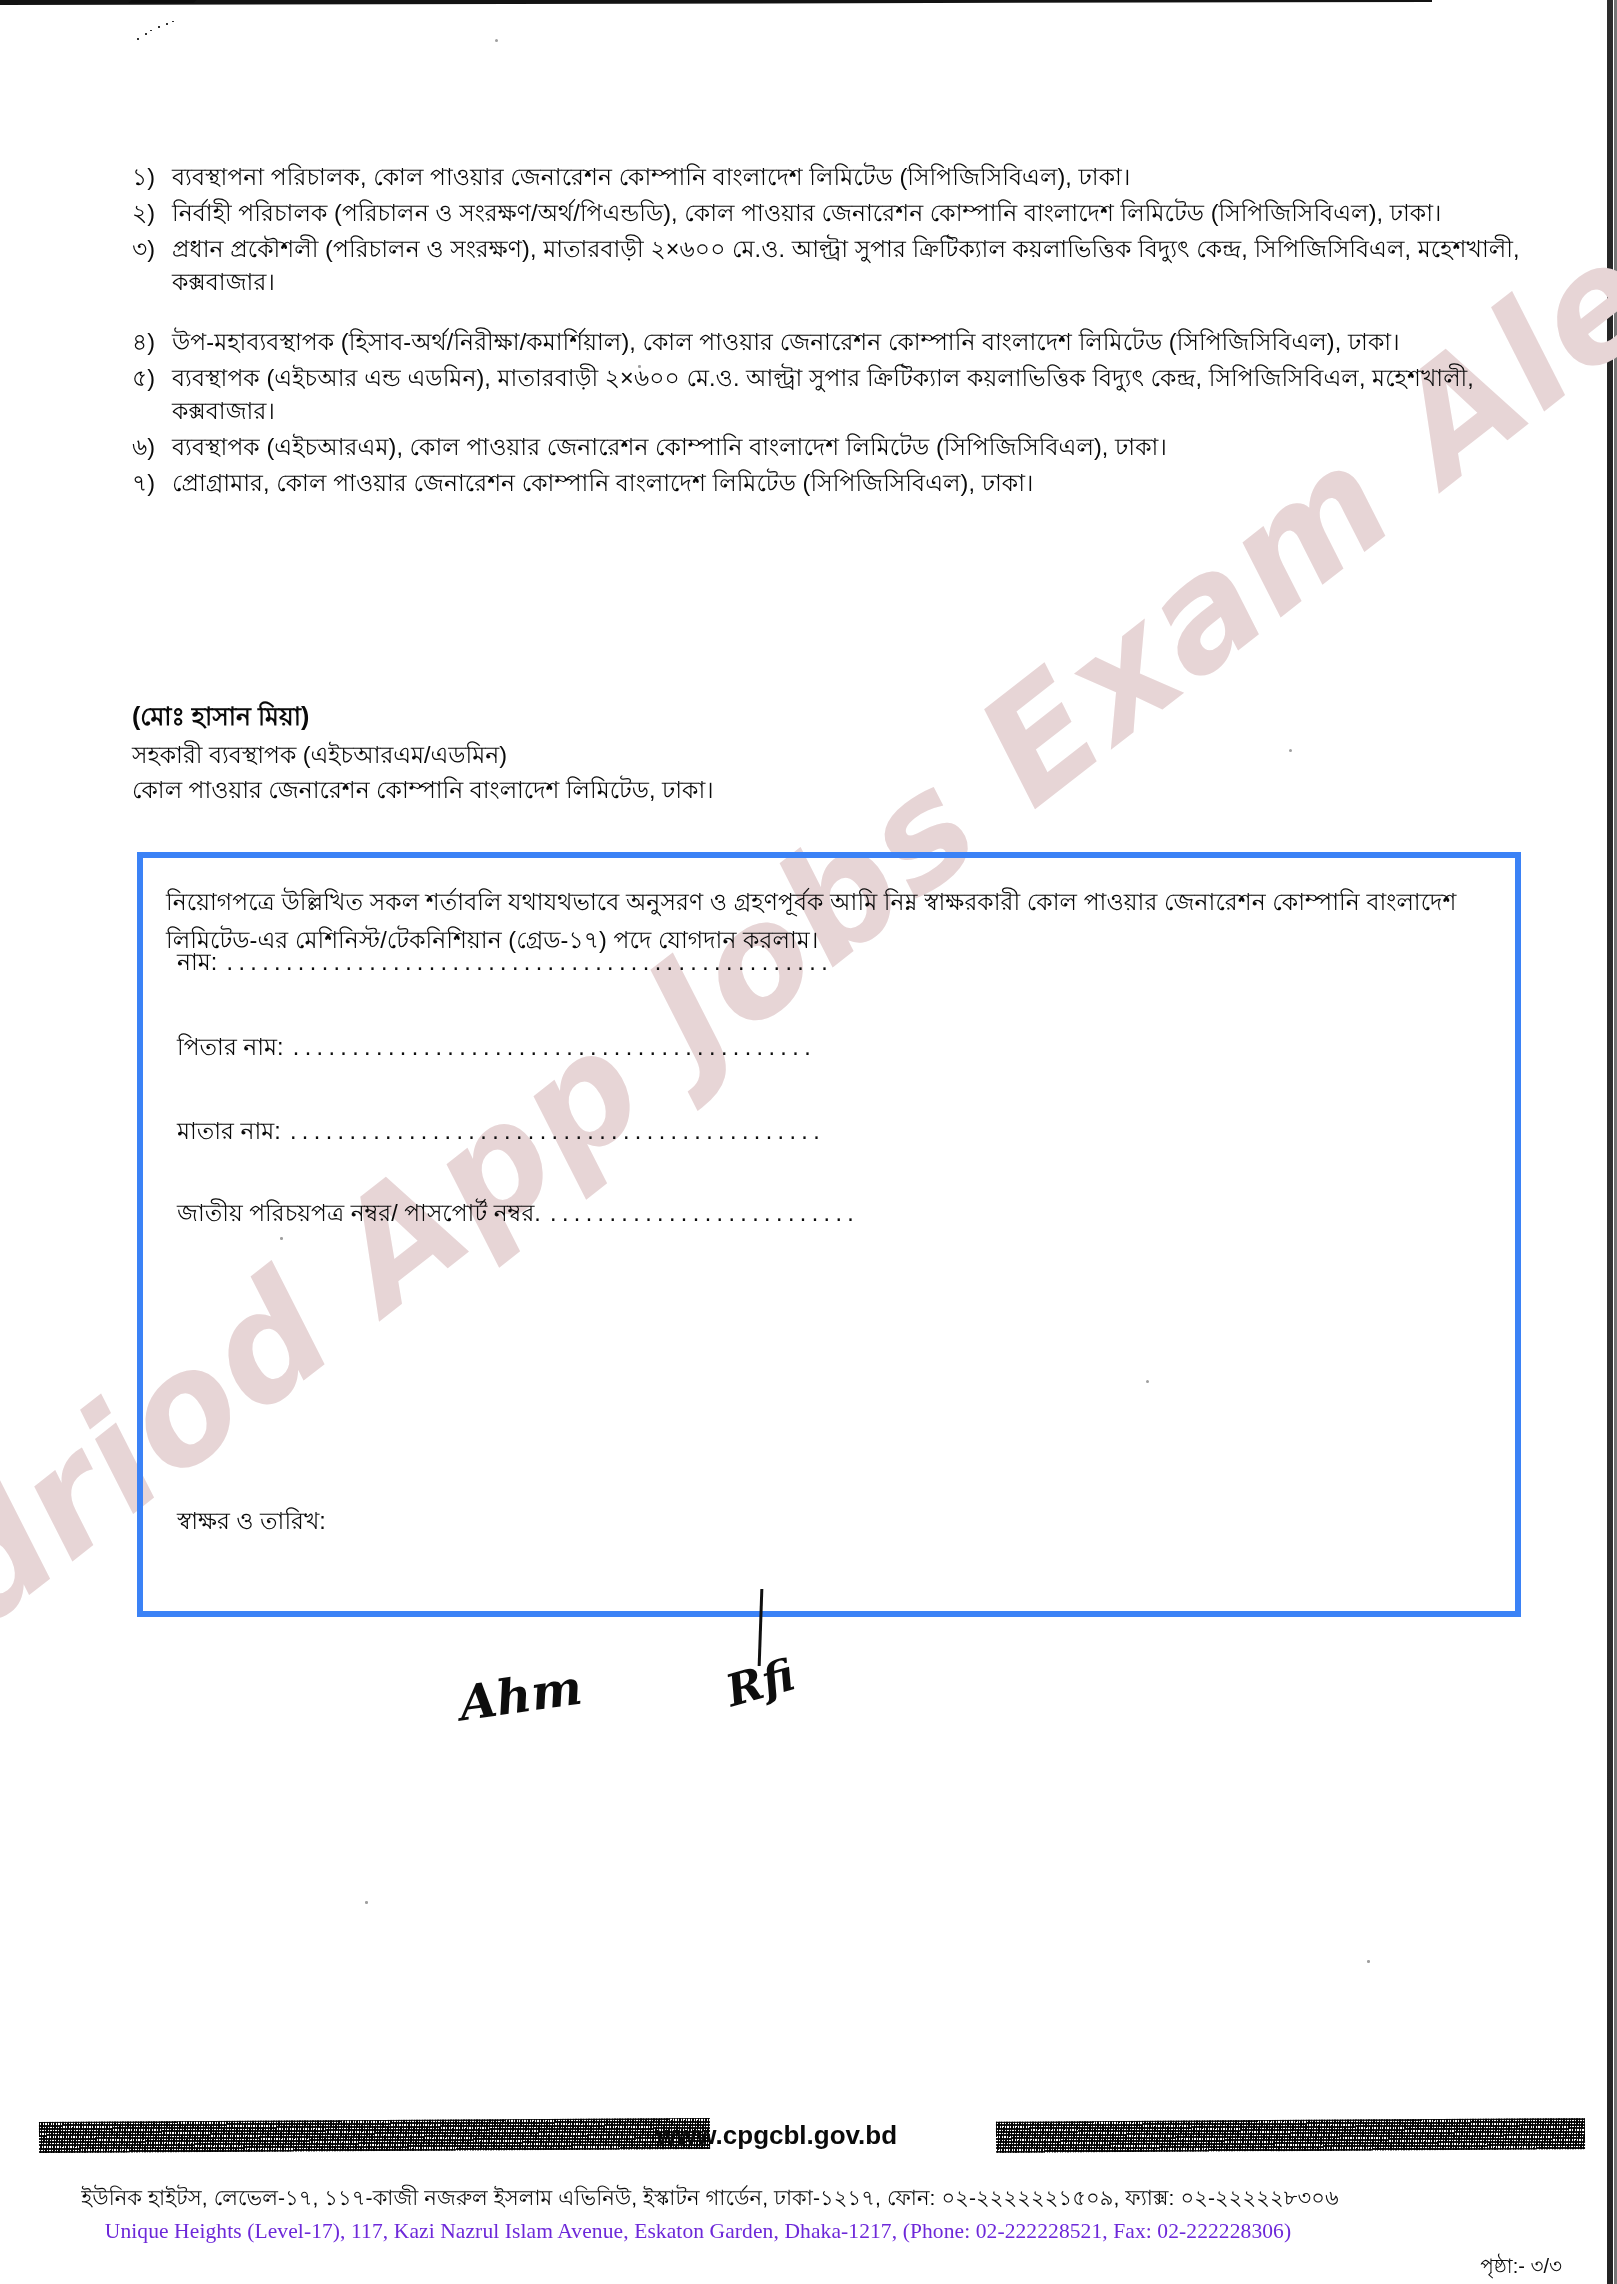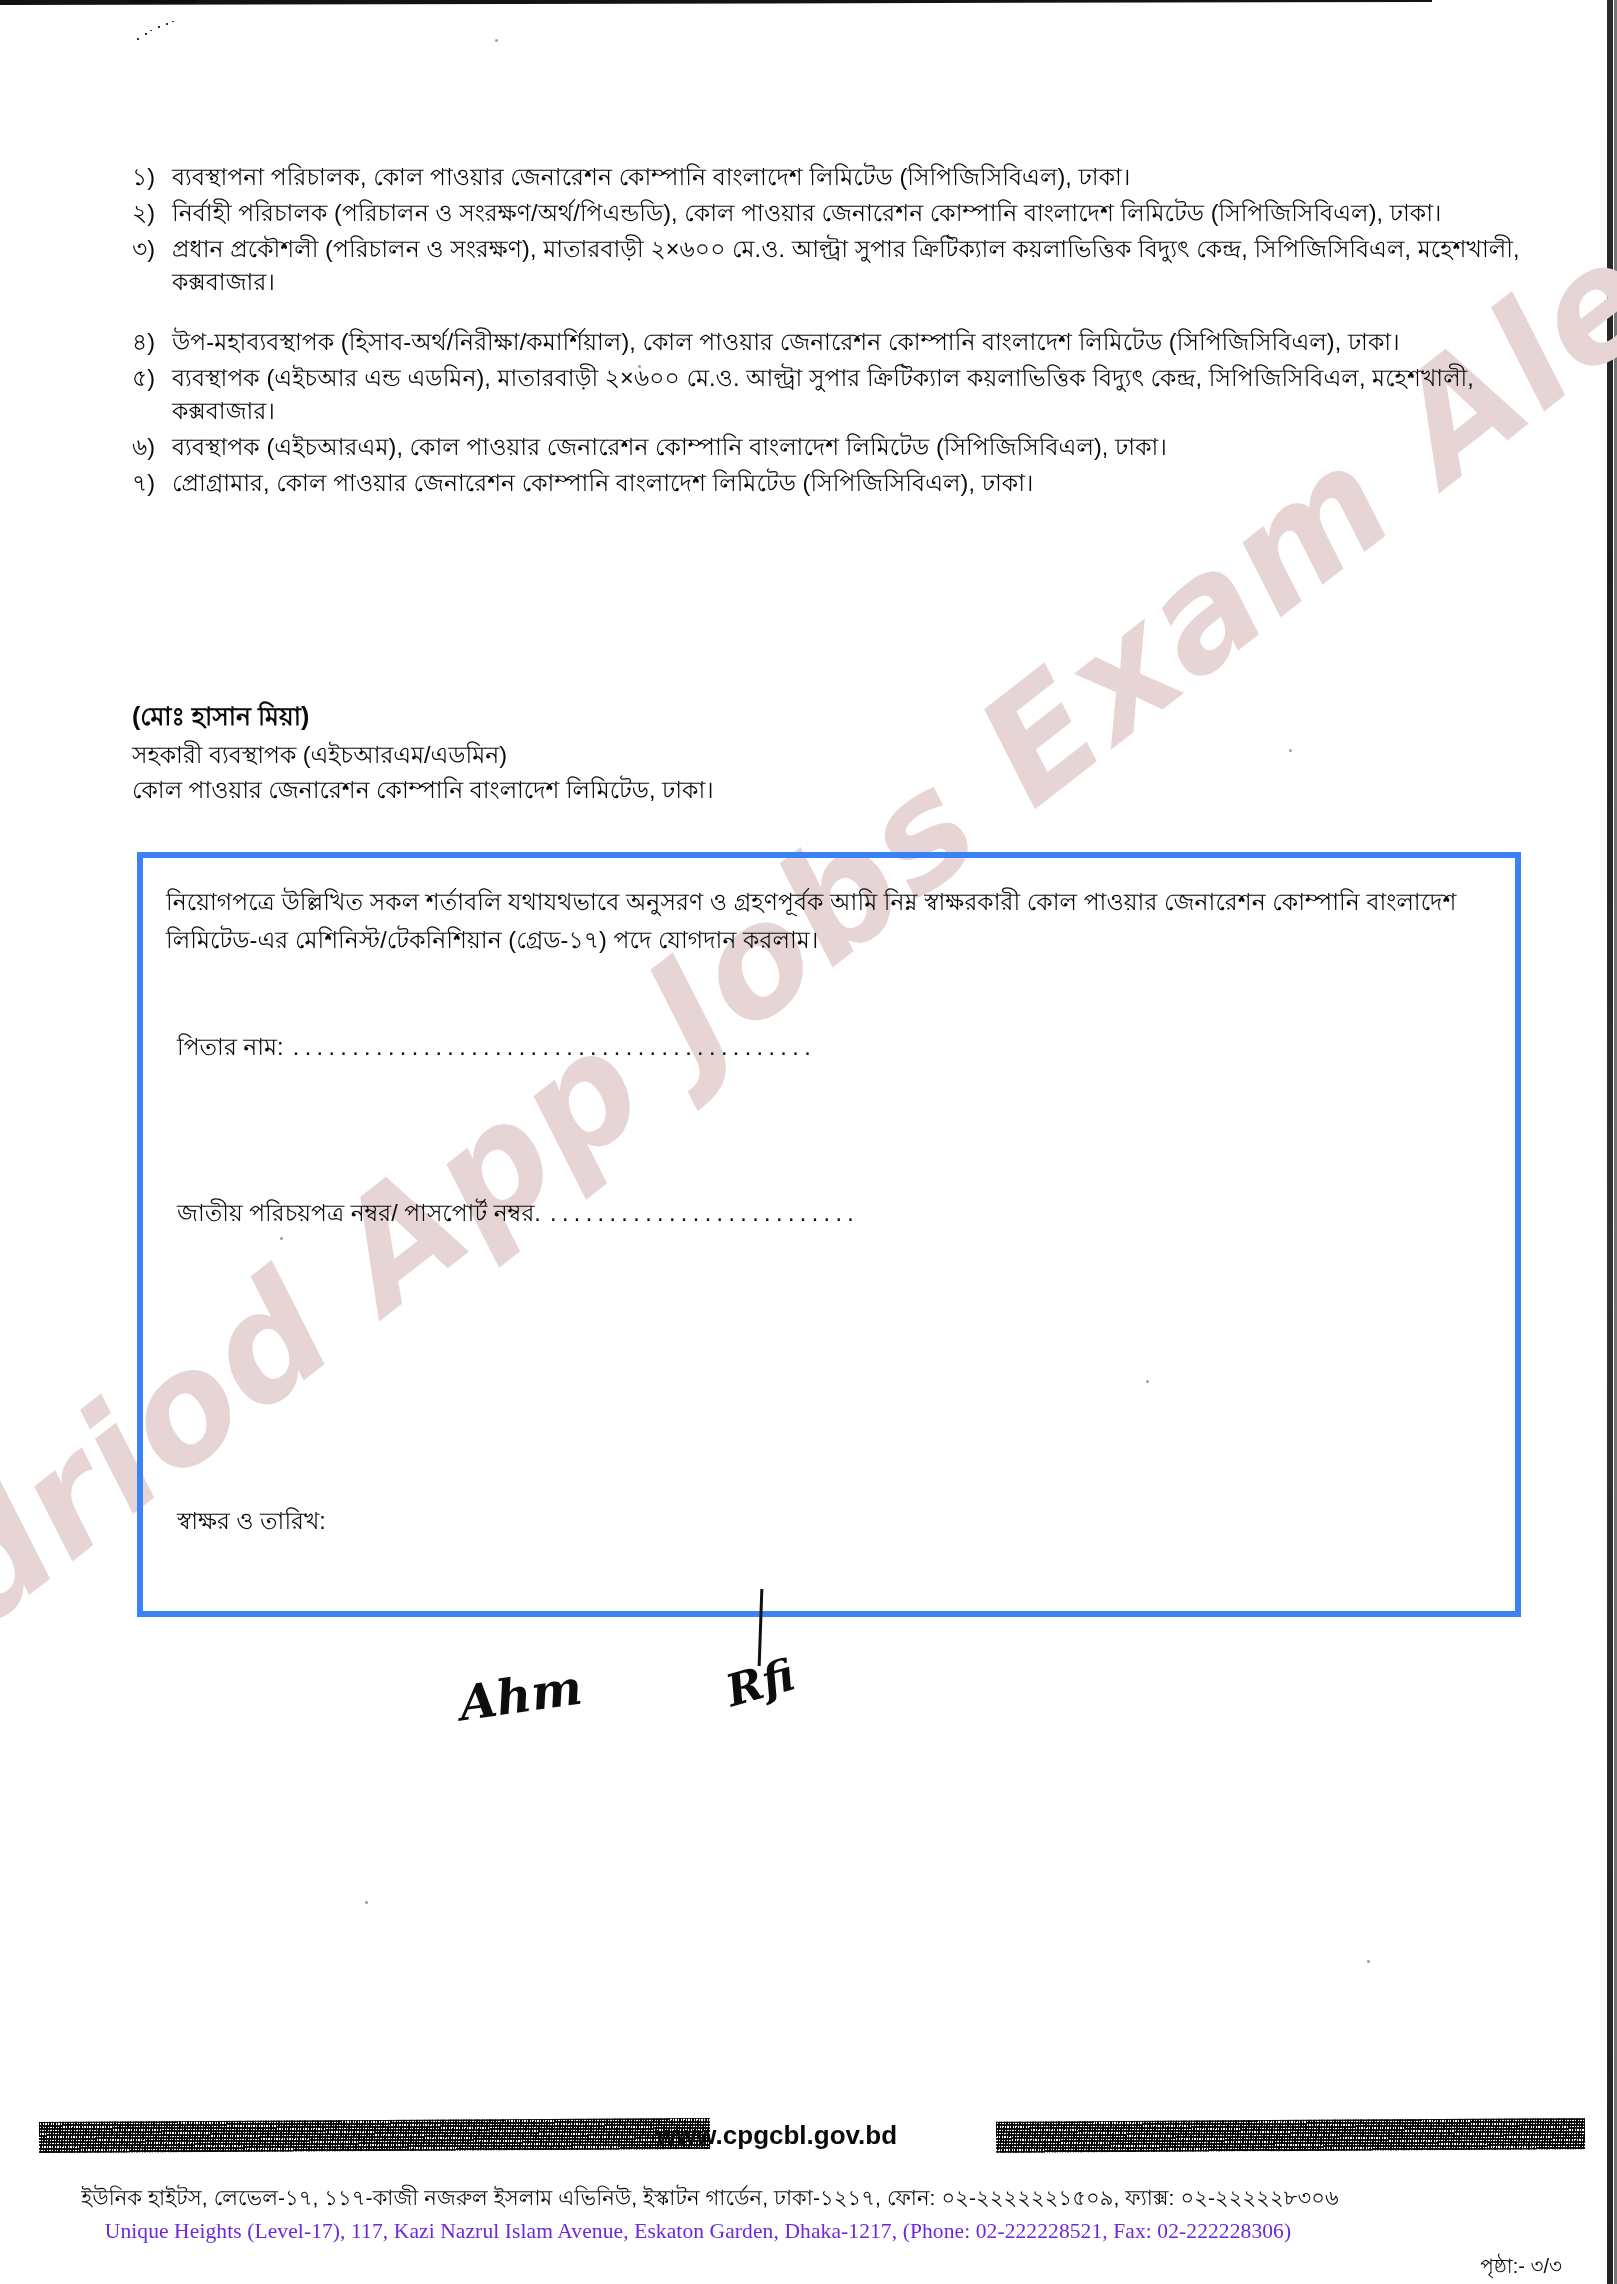--- a/index.html
+++ b/index.html
@@ -249,26 +249,34 @@
     <div id="sig-block" class="bn">
       <div id="sig-name">(মোঃ হাসান মিয়া)</div>
       <div>সহকারী ব্যবস্থাপক (এইচআরএম/এডমিন)</div>
       <div>কোল পাওয়ার জেনারেশন কোম্পানি বাংলাদেশ লিমিটেড, ঢাকা।</div>
     </div>
 
     <div id="decl-box">
 
       <div id="decl-text" class="bn">নিয়োগপত্রে উল্লিখিত সকল শর্তাবলি যথাযথভাবে অনুসরণ ও গ্রহণপূর্বক আমি নিম্ন স্বাক্ষরকারী কোল পাওয়ার জেনারেশন কোম্পানি বাংলাদেশ লিমিটেড-এর মেশিনিস্ট/টেকনিশিয়ান (গ্রেড-১৭) পদে যোগদান করলাম।</div>
 
+      <div class="field-row bn" id="f-name">
+        <span class="field-label">নাম:</span>
+        <span class="dots">...................................................</span>
+      </div>
 
       <div class="field-row bn" id="f-father">
         <span class="field-label">পিতার নাম:</span>
         <span class="dots">............................................</span>
       </div>
 
+      <div class="field-row bn" id="f-mother">
+        <span class="field-label">মাতার নাম:</span>
+        <span class="dots">.............................................</span>
+      </div>
 
       <div class="field-row bn" id="f-nid">
         <span class="field-label">জাতীয় পরিচয়পত্র নম্বর/ পাসপোর্ট নম্বর.</span>
         <span class="dots">..........................</span>
       </div>
 
       <div class="field-row bn" id="f-sign">
         <span class="field-label">স্বাক্ষর ও তারিখ:</span>
       </div>
     </div>

